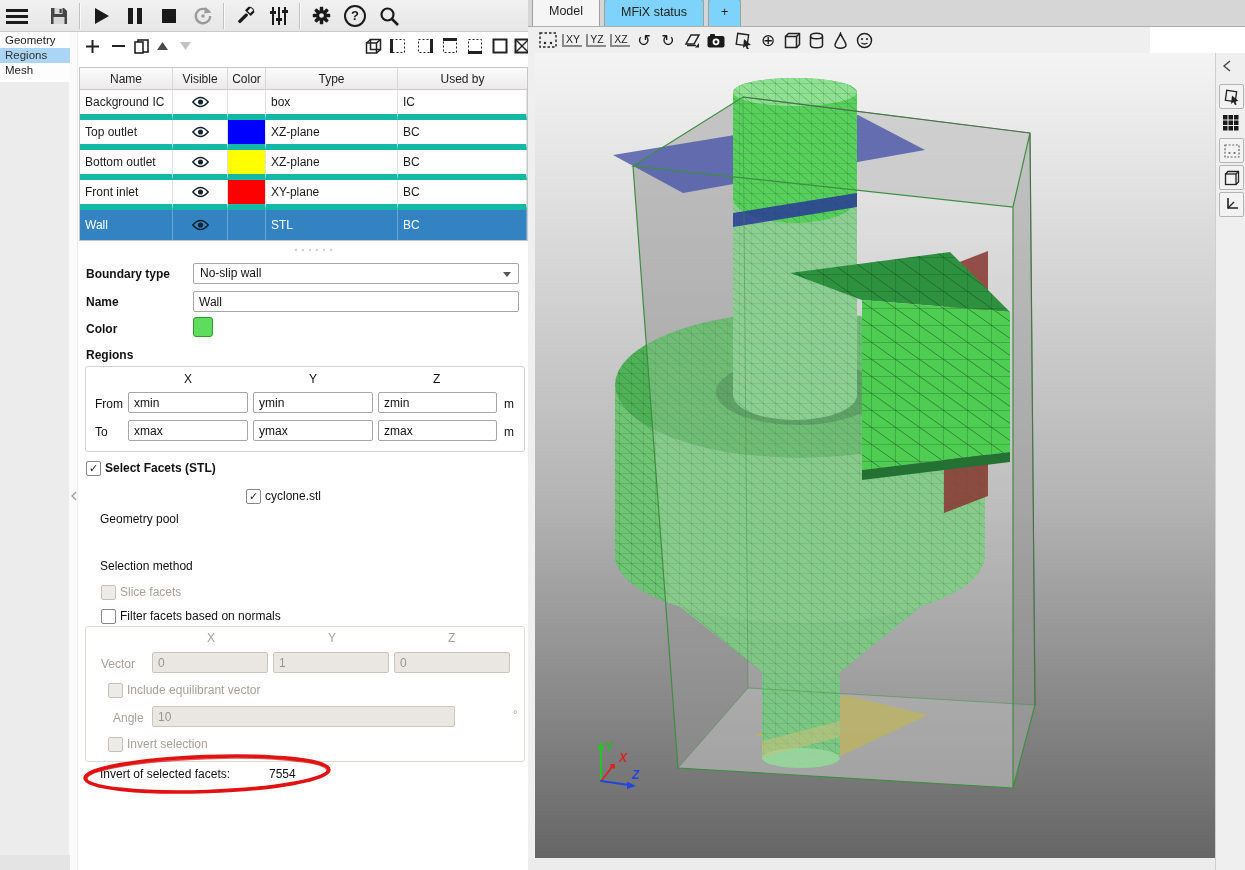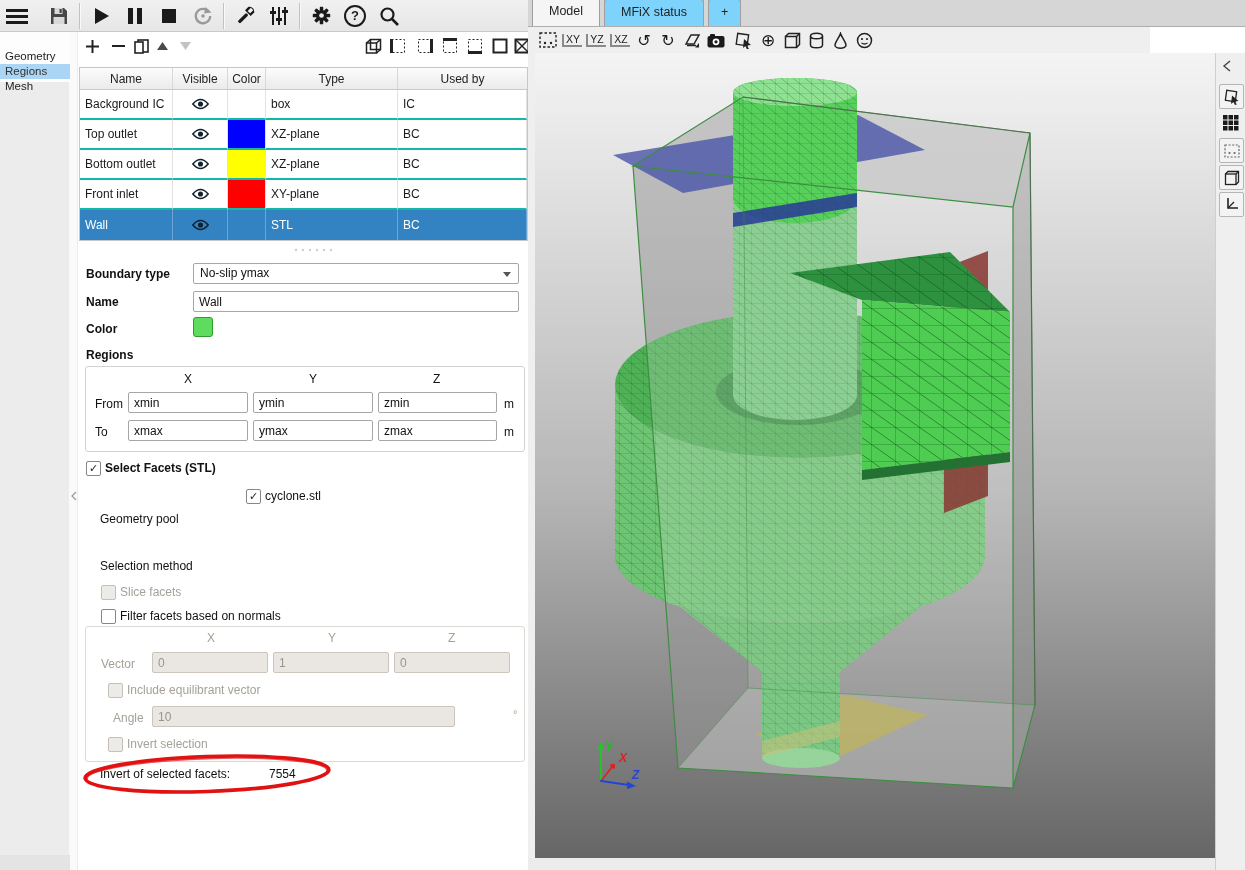--- a/index.html
+++ b/index.html
@@ -7,33 +7,33 @@
        font-family:"Liberation Sans","DejaVu Sans",sans-serif;font-size:12px;color:#1a1a1a;}
   .abs{position:absolute;box-sizing:border-box;}
   
   .main-toolbar{left:0;top:0;width:528px;height:32px;background:linear-gradient(#f1f1f1,#e6e6e6);
     border-bottom:1px solid #c9c9c9;display:flex;align-items:center;}
   .tbtn{width:34px;height:30px;display:flex;align-items:center;justify-content:center;}
   .tsep{width:1px;height:26px;background:#c2c2c2;border-right:1px solid #fafafa;margin:0 3px;}
   
   .nav-col{left:0;top:32px;width:70px;height:838px;background:#ececec;border-right:1px solid #f9f9f9;}
   .nav-top{left:0;top:32px;width:70px;height:50px;background:#fdfdfd;}
-  .nav-item{left:0;width:70px;height:15px;line-height:15px;padding-left:5px;font-size:11.5px;color:#222;margin-top:16px;}
+  .nav-item{left:0;width:70px;height:15px;line-height:15px;padding-left:5px;font-size:11.5px;color:#222;}
   .nav-sel{background:#abd5f5;color:#333;}
   
   .rbtn{width:24px;height:22px;display:flex;align-items:center;justify-content:center;}
   
   .tablewrap{left:79px;top:67px;width:449px;height:174px;border:1px solid #c6c6c6;background:#fff;}
   .thead{left:80px;top:68px;width:447px;height:22px;display:flex;
     background:linear-gradient(#fcfcfc,#eceaea);border-bottom:1px solid #c9c9c9;}
   .th{display:flex;align-items:center;justify-content:center;font-size:12px;color:#222;
       border-right:1px solid #d8d8d8;box-sizing:border-box;}
   .trow{position:absolute;left:80px;width:447px;height:30px;display:flex;background:#fff;}
   .tc{display:flex;align-items:center;padding:0 5px;font-size:12px;box-sizing:border-box;
-      border-right:1px solid #e2e2e2;border-bottom:2px solid #14b8a6;}
+      border-right:1px solid #e2e2e2;border-bottom:6px solid #14b8a6;}
   .c-name{width:93px}.c-vis{width:55px;justify-content:center}.c-col{width:38px;padding:0}
   .c-type{width:132px}.c-used{width:129px}
   .sel{background:#3383c2;color:#fff;}
   .sel .tc{border-right:1px solid rgba(255,255,255,.28);border-bottom:none;}
   .swatch-cell{width:100%;height:100%;display:block;}
   .eye{width:17px;height:12px;}
   
   .lab{position:absolute;font-size:12px;color:#111;}
   .b{font-weight:bold;}
   .inp{position:absolute;height:21px;border:1px solid #a6a6a6;border-radius:2px;background:#fff;
@@ -332,21 +332,21 @@
         <circle cx="3" cy="3" r="1.2"></circle>
         <circle cx="10" cy="3" r="1.2"></circle>
         <circle cx="17" cy="3" r="1.2"></circle>
         <circle cx="24" cy="3" r="1.2"></circle>
         <circle cx="31" cy="3" r="1.2"></circle>
         <circle cx="38" cy="3" r="1.2"></circle>
       </g>
     </svg>
 
   <div class="lab b" style="left:86px;top:267px">Boundary type</div>
-  <div class="combo" style="left:193px;top:263px;width:326px">No-slip ymax</div>
+  <div class="combo" style="left:193px;top:263px;width:326px">No-slip wall</div>
 
   <div class="lab b" style="left:86px;top:295px">Name</div>
   <input class="inp" style="left: 193px; top: 291px; width: 326px;" readonly="" value="Wall">
 
   <div class="lab b" style="left:86px;top:322px">Color</div>
   <span class="abs" style="left: 193px; top: 317px; width: 20px; height: 20px; border: 1px solid rgb(47, 155, 47); border-radius: 3px; background: rgb(93, 220, 93);"></span>
 
   <div class="lab b" style="left:86px;top:348px">Regions</div>
   <div class="gbox" style="left:85px;top:366px;width:438px;height:84px"></div>
   <div class="lab" style="left:184px;top:372px">X</div>

